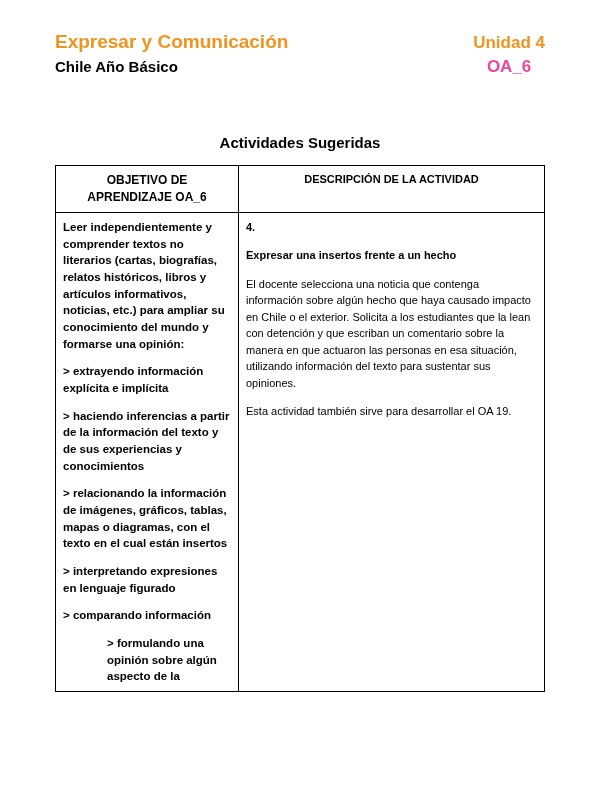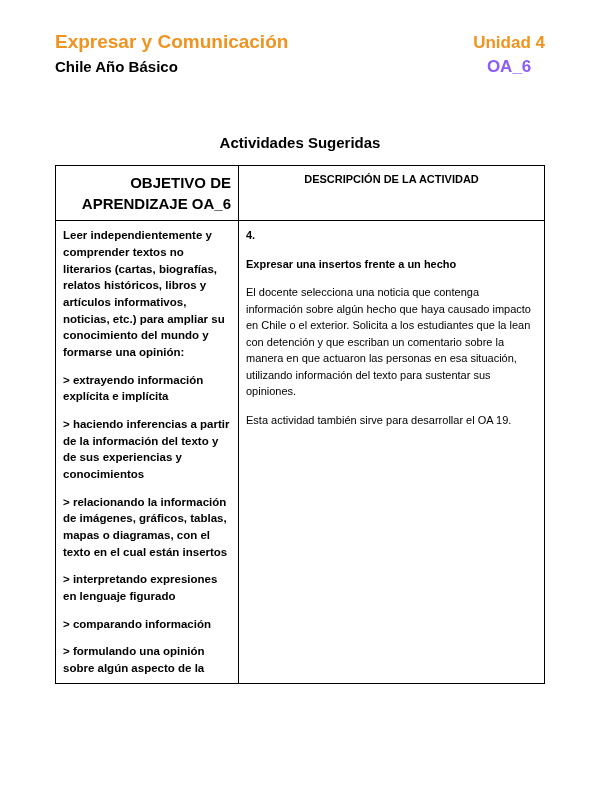--- a/index.html
+++ b/index.html
@@ -51,21 +51,21 @@
   .unit-title {
     font-size: 17px;
     font-weight: bold;
     color: #F0941F;
     line-height: 1.25;
     white-space: nowrap;
   }
   .oa-title {
     font-size: 17px;
     font-weight: bold;
-    color: #8b5cf6;
+    color: #ec4899;
     line-height: 1.3;
     margin-top: 3px;
     white-space: nowrap;
   }
   .section-title {
     text-align: center;
     font-size: 15px;
     font-weight: bold;
     color: #000000;
     margin-top: 56px;
@@ -77,22 +77,22 @@
     table-layout: fixed;
   }
   table.activity-table th,
   table.activity-table td {
     border: 1px solid #000000;
     vertical-align: top;
     padding: 6px 7px;
   }
   th.col-objective {
     width: 168px;
-    text-align: right;
-    font-size: 15px;
+    text-align: center;
+    font-size: 12px;
     font-weight: bold;
     line-height: 1.4;
     padding: 7px 7px 8px 7px;
   }
   th.col-description {
     text-align: center;
     font-size: 11px;
     font-weight: bold;
     line-height: 1.4;
     padding: 7px 7px 8px 7px;
@@ -101,20 +101,21 @@
     font-size: 11.5px;
     font-weight: bold;
     line-height: 1.45;
     padding: 8px 7px 10px 7px;
   }
   td.objective-cell p {
     margin: 0 0 11px 0;
   }
   td.objective-cell p:last-child {
     margin-bottom: 0;
+    margin-left: 44px;
   }
   td.description-cell {
     font-size: 11px;
     line-height: 1.5;
     padding: 8px 9px 10px 9px;
   }
   td.description-cell .act-number {
     font-weight: bold;
     margin: 0 0 12px 0;
   }

